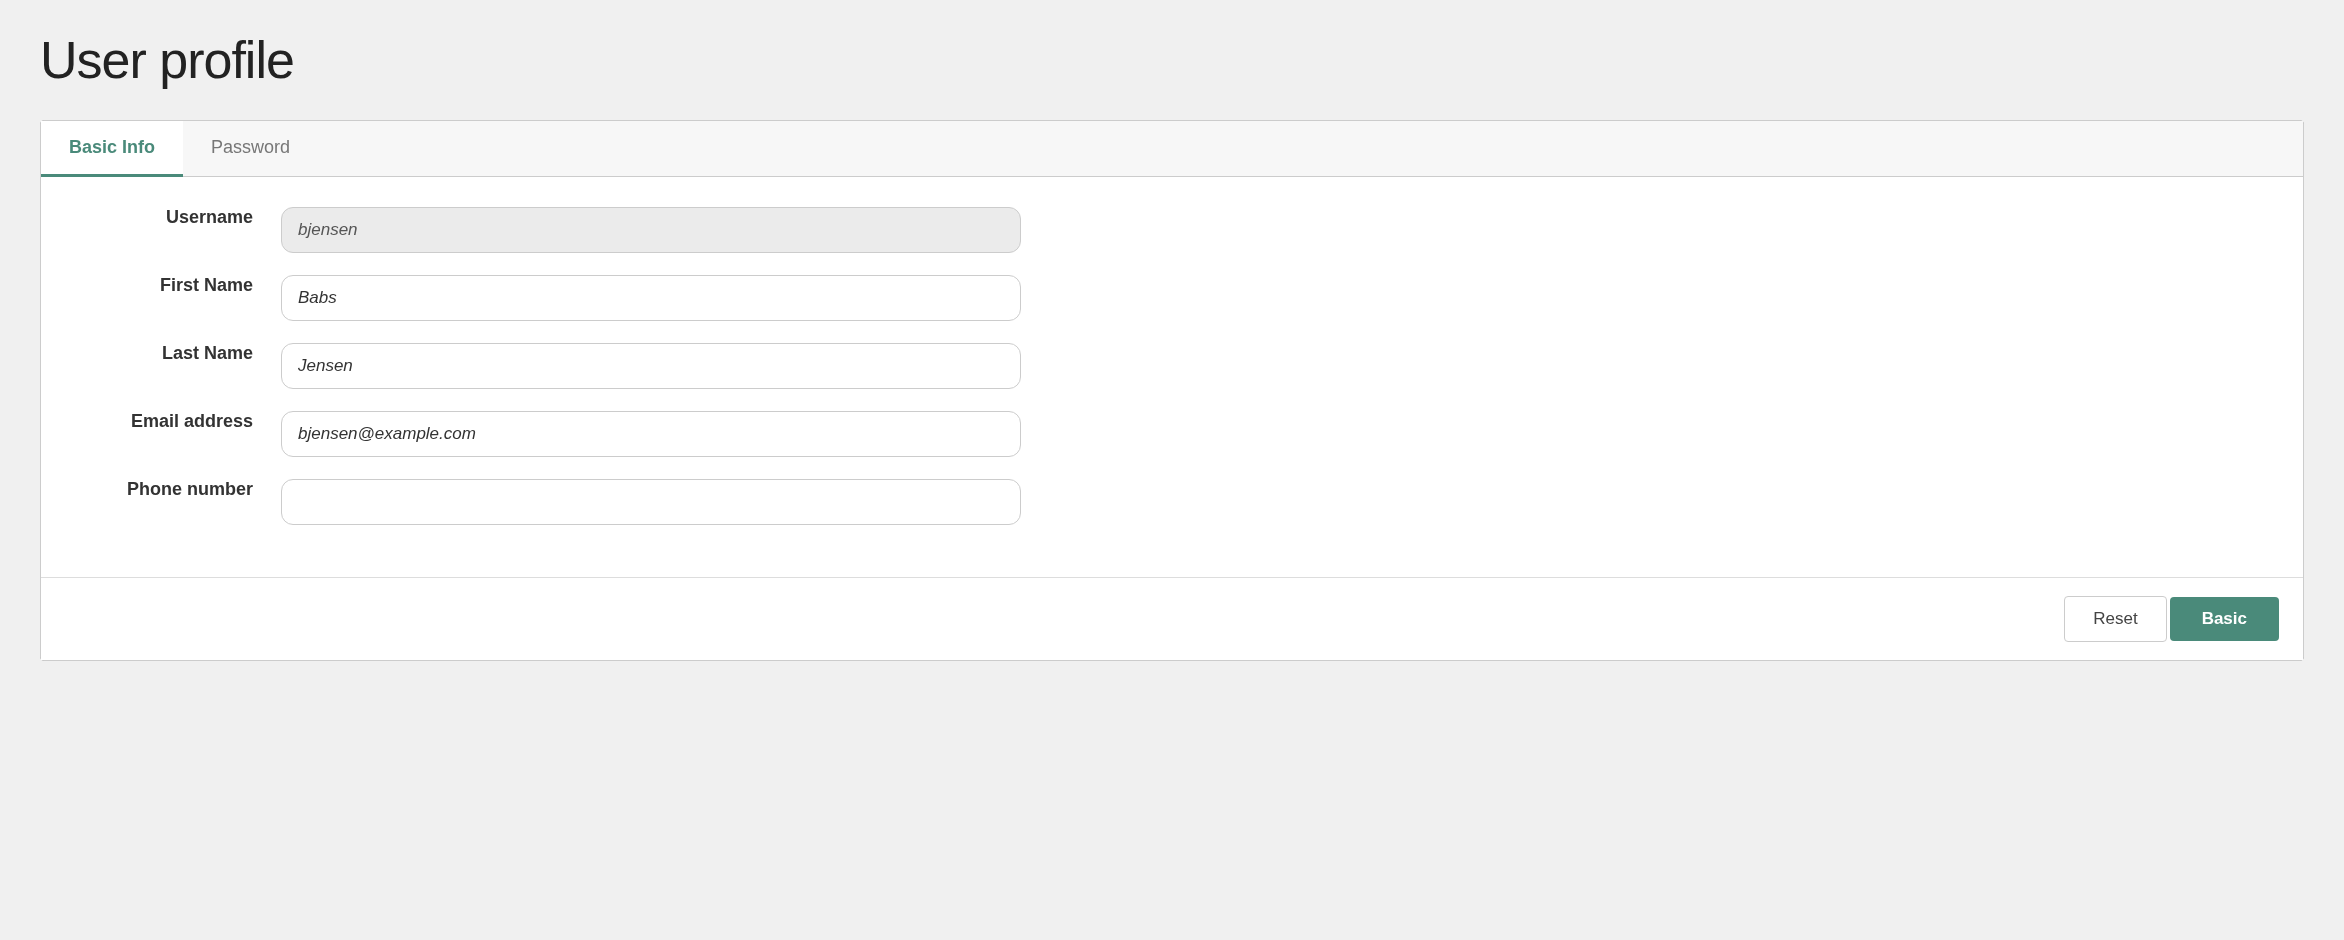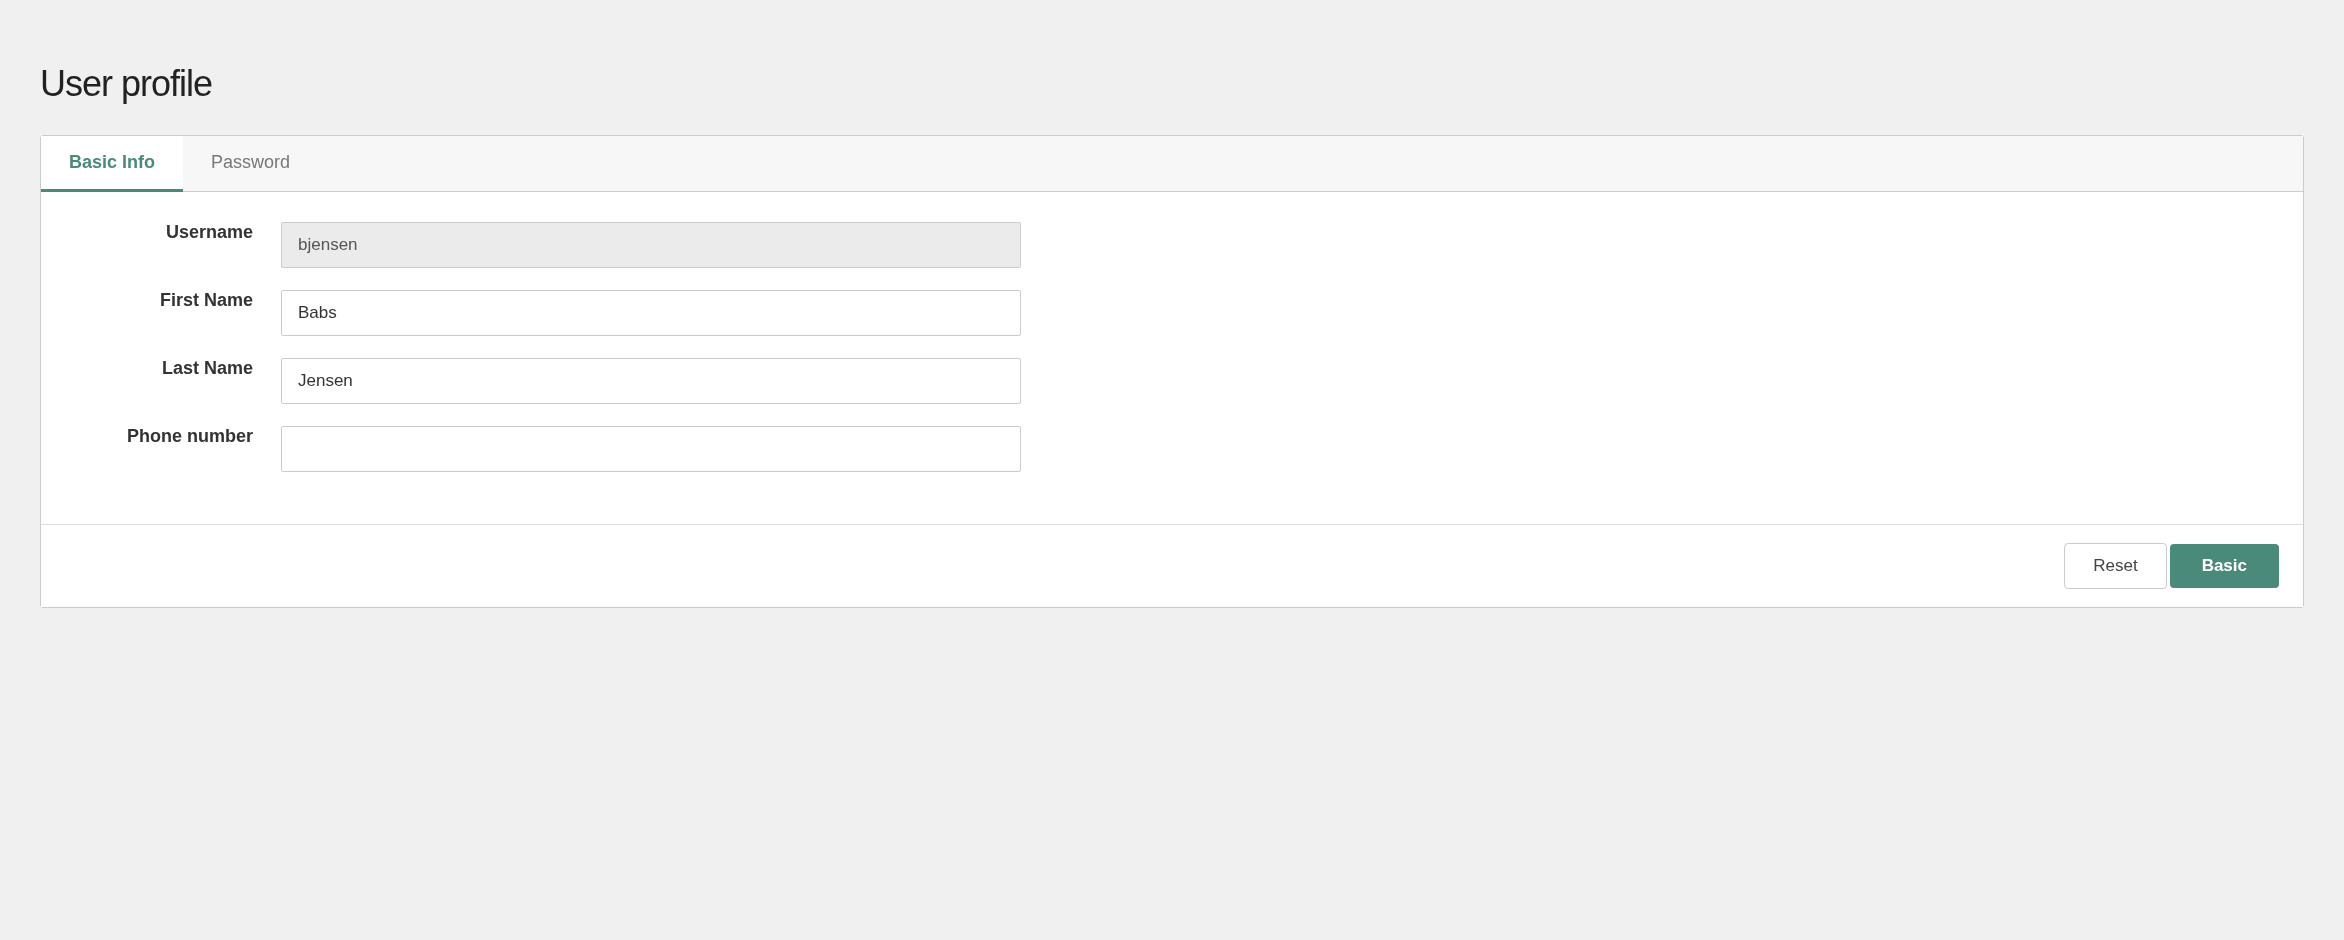--- a/index.html
+++ b/index.html
@@ -9,26 +9,25 @@
     }
 
     body {
       background-color: #f0f0f0;
       font-family: -apple-system, BlinkMacSystemFont, "Segoe UI", Helvetica, Arial, sans-serif;
       padding: 30px 40px;
       min-height: 940px;
     }
 
     .page-title {
-      font-size: 36px;
+      font-size: 52px;
       font-weight: 300;
       color: #222;
       margin-bottom: 30px;
       letter-spacing: -1px;
-      margin-top: 33px;
     }
 
     .tabs-container {
       background: #737373;
       border: 1px solid #ccc;
       border-radius: 4px;
     }
 
     .tabs-header {
       display: flex;
@@ -74,24 +73,25 @@
       color: #333;
       flex-shrink: 0;
     }
 
     .form-input {
       flex: 1;
       max-width: 740px;
       padding: 12px 16px;
       font-size: 17px;
       border: 1px solid #ccc;
-      border-radius: 2px;
+      border-radius: 12px;
       color: #333;
       outline: none;
       background: #fff;
+      font-style: italic;
     }
 
     .form-input.readonly {
       background: #ebebeb;
       color: #555;
     }
 
     .form-footer {
       display: flex;
       justify-content: flex-end;
@@ -145,20 +145,24 @@
     <div class="form-row">
       <label class="form-label">First Name</label>
       <input class="form-input" type="text" value="Babs" style="">
     </div>
 
     <div class="form-row">
       <label class="form-label">Last Name</label>
       <input class="form-input" type="text" value="Jensen" style="">
     </div>
 
+    <div class="form-row">
+      <label class="form-label">Email address</label>
+      <input class="form-input" type="email" value="bjensen@example.com" style="">
+    </div>
 
     <div class="form-row">
       <label class="form-label">Phone number</label>
       <input class="form-input" type="tel" value="" style="">
     </div>
 
   </div>
 
   <div class="form-footer">
     <button class="btn-reset">Reset</button>

